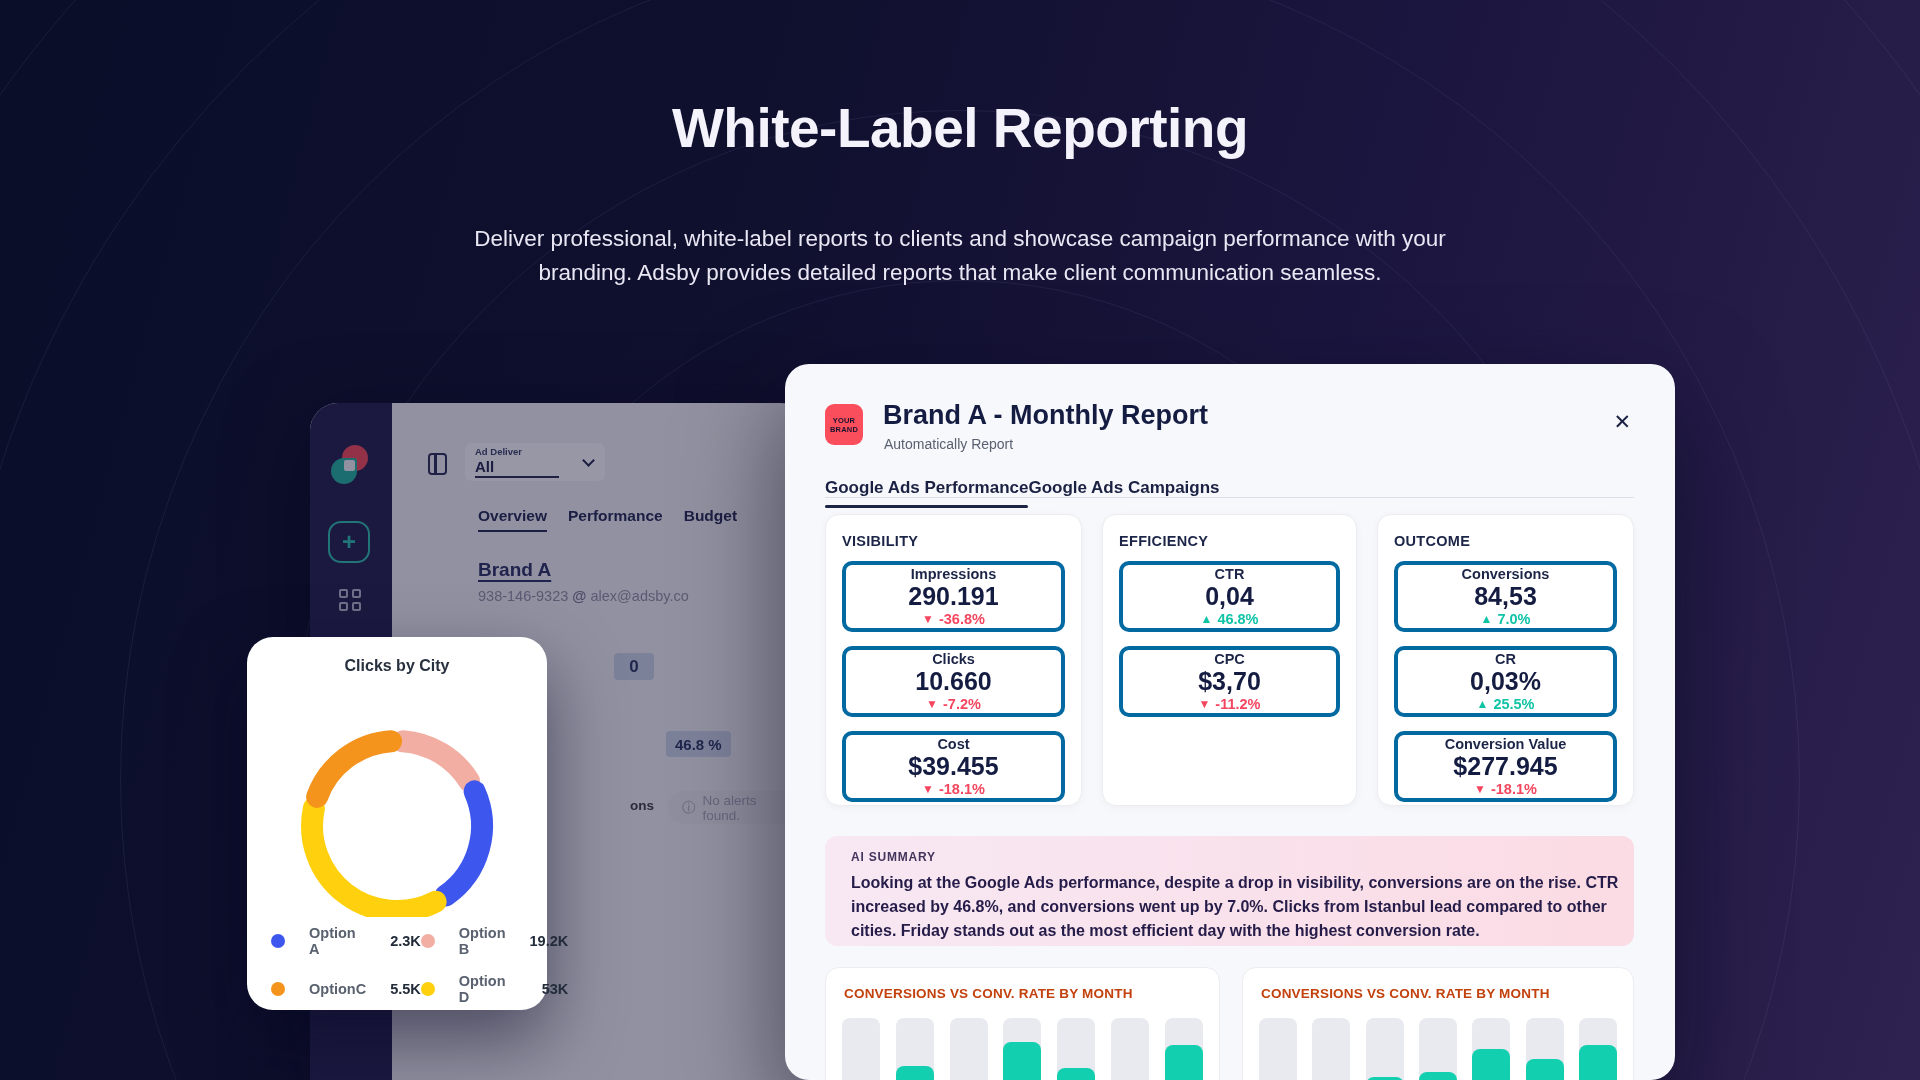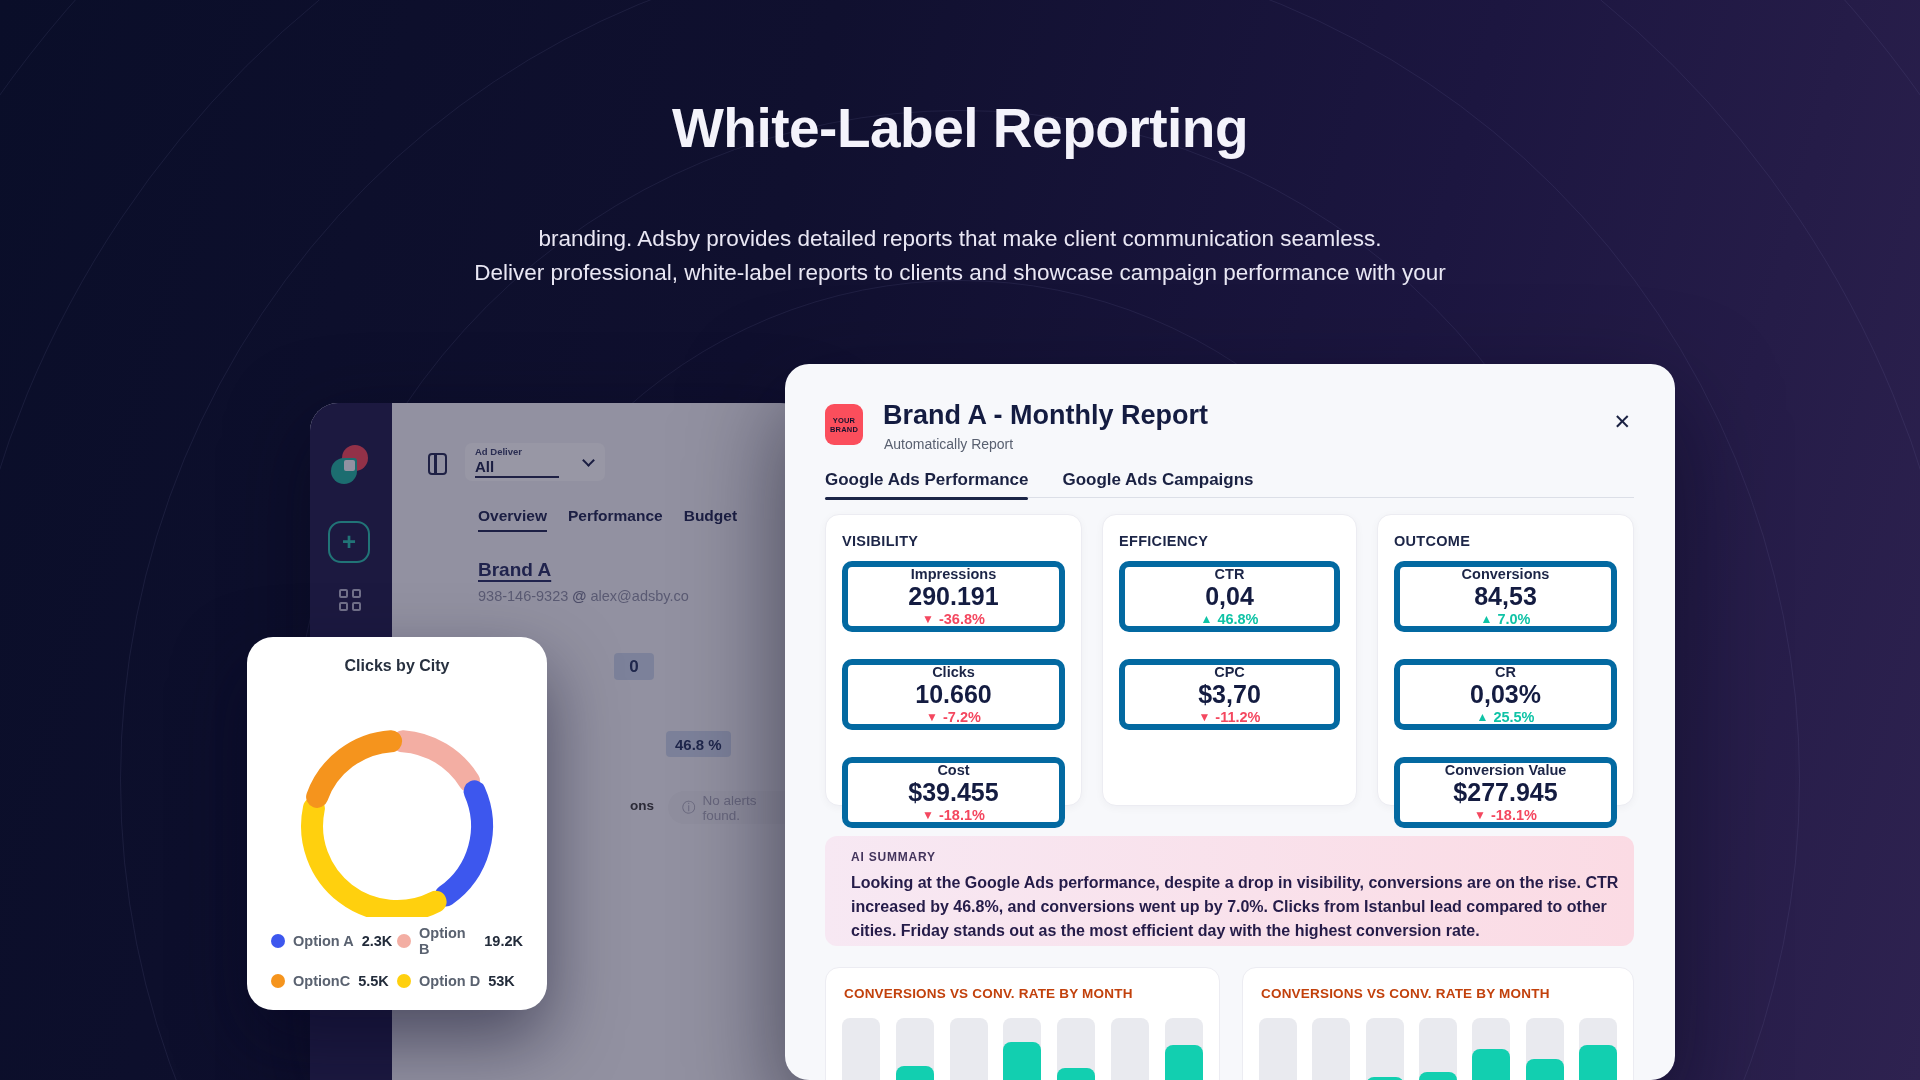--- a/index.html
+++ b/index.html
@@ -57,45 +57,45 @@
     border-radius:17px; display:flex; align-items:center; gap:7px; color:#a7a7b8; font-size:13.5px; }
   .dash-dim { position:absolute; inset:0; background:rgba(15,13,42,0.42); border-radius:28px 28px 0 0; z-index:2; }
 
   
   .city-card { position:absolute; left:247px; top:637px; width:300px; height:373px; background:#fff;
     border-radius:26px; box-shadow:0 30px 70px rgba(8,8,35,.5); z-index:3; color:#27303f; }
   .city-title { position:absolute; top:20px; width:100%; text-align:center; font-size:16px; font-weight:800; color:#27303f; }
   .city-card svg { position:absolute; left:0; top:20px; }
   .legend { position:absolute; left:24px; top:288px; width:252px; display:grid;
     grid-template-columns:1fr 1fr; row-gap:16px; }
-  .litem { display:flex; align-items:center; gap:8px; }
+  .litem { display:flex; align-items:center; gap:24px; }
   .dot { width:14px; height:14px; border-radius:50%; flex:none; }
   .llabel { font-size:14.5px; font-weight:700; color:#5a6270; }
   .lvalue { font-size:14.5px; font-weight:800; color:#222b3a; }
 
   
   .modal { position:absolute; left:785px; top:364px; width:890px; height:716px; background:#f7f8fb;
     border-radius:24px; box-shadow:0 40px 100px rgba(5,5,25,.55); z-index:3; color:#1a2142; }
   .m-logo { position:absolute; left:40px; top:40px; width:38px; height:41px; border-radius:9px; background:#fb4e5c;
     display:flex; flex-direction:column; align-items:center; justify-content:center; }
   .m-logo span { font-size:7.5px; font-weight:800; color:#18122e; line-height:9px; letter-spacing:.2px; }
   .m-title { position:absolute; left:98px; top:36px; font-size:27px; font-weight:800; color:#141c41; }
   .m-sub { position:absolute; left:99px; top:72px; font-size:14px; color:#596070; }
   .m-close { position:absolute; right:44px; top:46px; font-size:21px; font-weight:600; color:#1a2142; cursor:default; }
-  .m-tabs { position:absolute; left:40px; top:106px; display:flex; gap:34px; font-size:17px; font-weight:700; color:#1a2142; }
+  .m-tabs { position:absolute; left:40px; top:114px; display:flex; font-size:17px; font-weight:700; color:#1a2142; }
   .m-tab { position:relative; padding-bottom:10px; }
   .m-tab.active::after { content:""; position:absolute; left:0; right:0; bottom:0; height:3px; background:#1c2547; border-radius:2px; z-index:1; }
   .m-hairline { position:absolute; left:40px; right:41px; top:133px; height:1px; background:#dcdfe7; }
 
   .sections { position:absolute; left:40px; top:150px; display:flex; gap:20px; }
   .scard { background:#fff; border:1px solid #ececf2; border-radius:14px; height:292px; padding:18px 16px;
     box-shadow:0 2px 8px rgba(20,20,60,.04); }
   .scard.w1 { width:257px; } .scard.w2 { width:255px; } .scard.w3 { width:257px; }
   .stitle { font-size:14.5px; font-weight:800; letter-spacing:.3px; color:#1c2547; margin-bottom:12px; }
-  .tile { border:6px solid #0369a1; background:#fff; border-radius:10px; height:71px; margin-bottom:27px;
+  .tile { border:4px solid #0369a1; background:#fff; border-radius:10px; height:71px; margin-bottom:14px;
     display:flex; flex-direction:column; align-items:center; justify-content:center; gap:1px; }
   .tlabel { font-size:14.5px; font-weight:700; color:#1c2547; }
   .tvalue { font-size:25px; font-weight:800; color:#141c41; line-height:27px; }
   .delta { font-size:14.5px; font-weight:700; display:flex; gap:5px; align-items:center; }
   .delta .arr { font-size:12px; }
   .delta[data-dir="down"] { color:#f4475f; }
   .delta[data-dir="up"] { color:#0fc3a6; }
 
   .ai { position:absolute; left:40px; top:472px; width:809px; height:110px; border-radius:12px;
     background:linear-gradient(90deg,#f7e8f3 0%,#fbdbe4 100%); padding:14px 26px; }
@@ -116,22 +116,22 @@
 
 <div class="ring" style="left:630px;top:450px;width:660px;height:660px;"></div>
 <div class="ring" style="left:460px;top:280px;width:1000px;height:1000px;"></div>
 <div class="ring" style="left:290px;top:110px;width:1340px;height:1340px;"></div>
 <div class="ring" style="left:120px;top:-60px;width:1680px;height:1680px;"></div>
 <div class="ring" style="left:-50px;top:-230px;width:2020px;height:2020px;"></div>
 <div class="ring" style="left:-220px;top:-400px;width:2360px;height:2360px;"></div>
 
 <h1 class="hero-title">White-Label Reporting</h1>
 <p class="hero-sub">
+  <span style="display:block;">Deliver professional, white-label reports to clients and showcase campaign performance with your</span>
   <span style="display:block;">branding. Adsby provides detailed reports that make client communication seamless.</span>
-  <span style="display:block;">Deliver professional, white-label reports to clients and showcase campaign performance with your</span>
 </p>
 
 <div class="dash">
   <div class="dash-side">
     <div class="logo-wrap">
       <div class="logo-red"></div>
       <div class="logo-teal"></div>
       <div class="logo-square"></div>
     </div>
     <div class="plus-btn">+</div>

